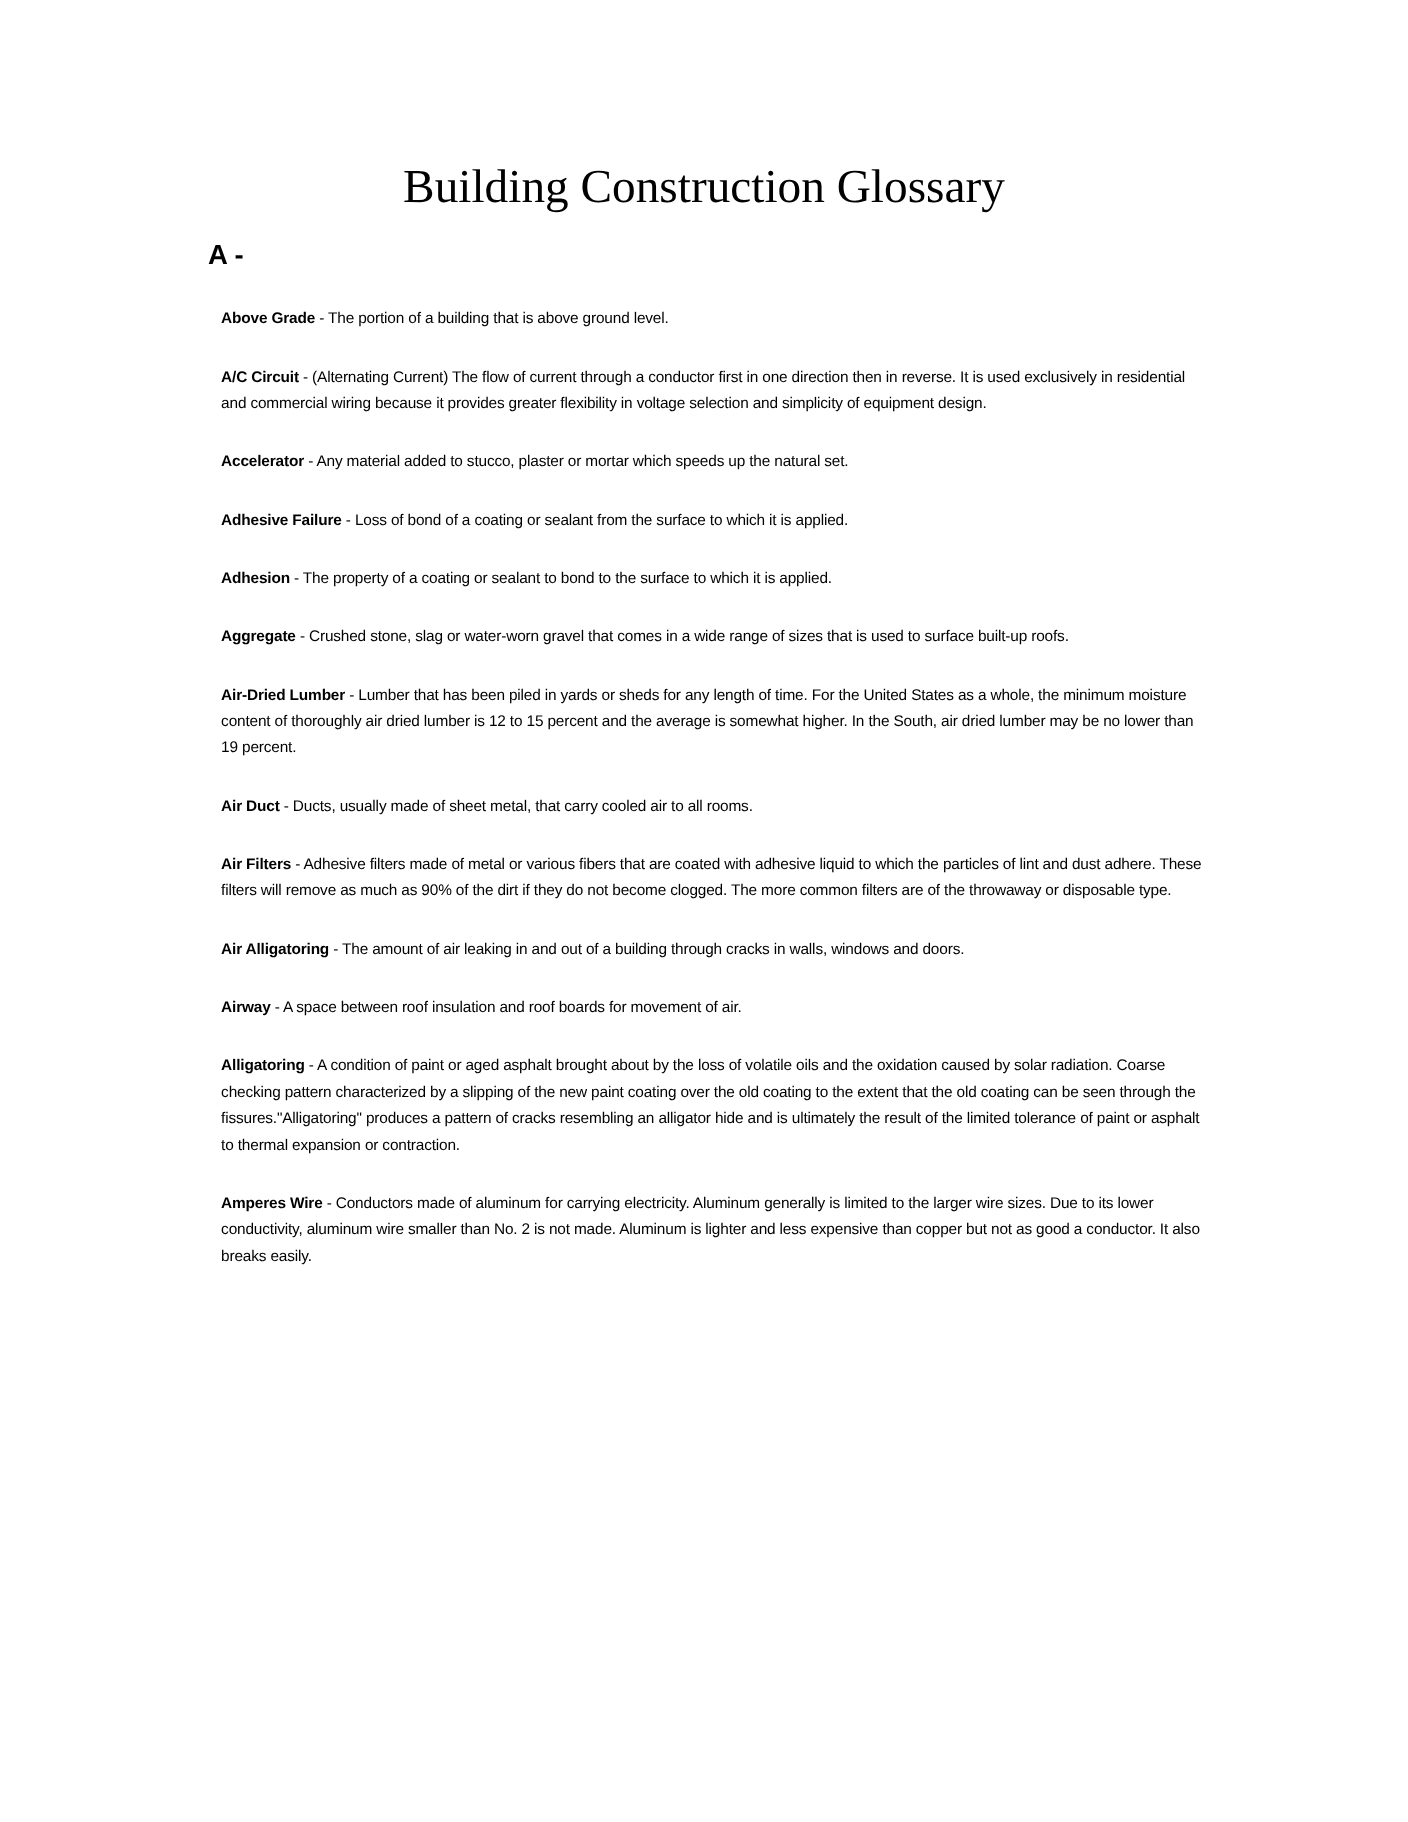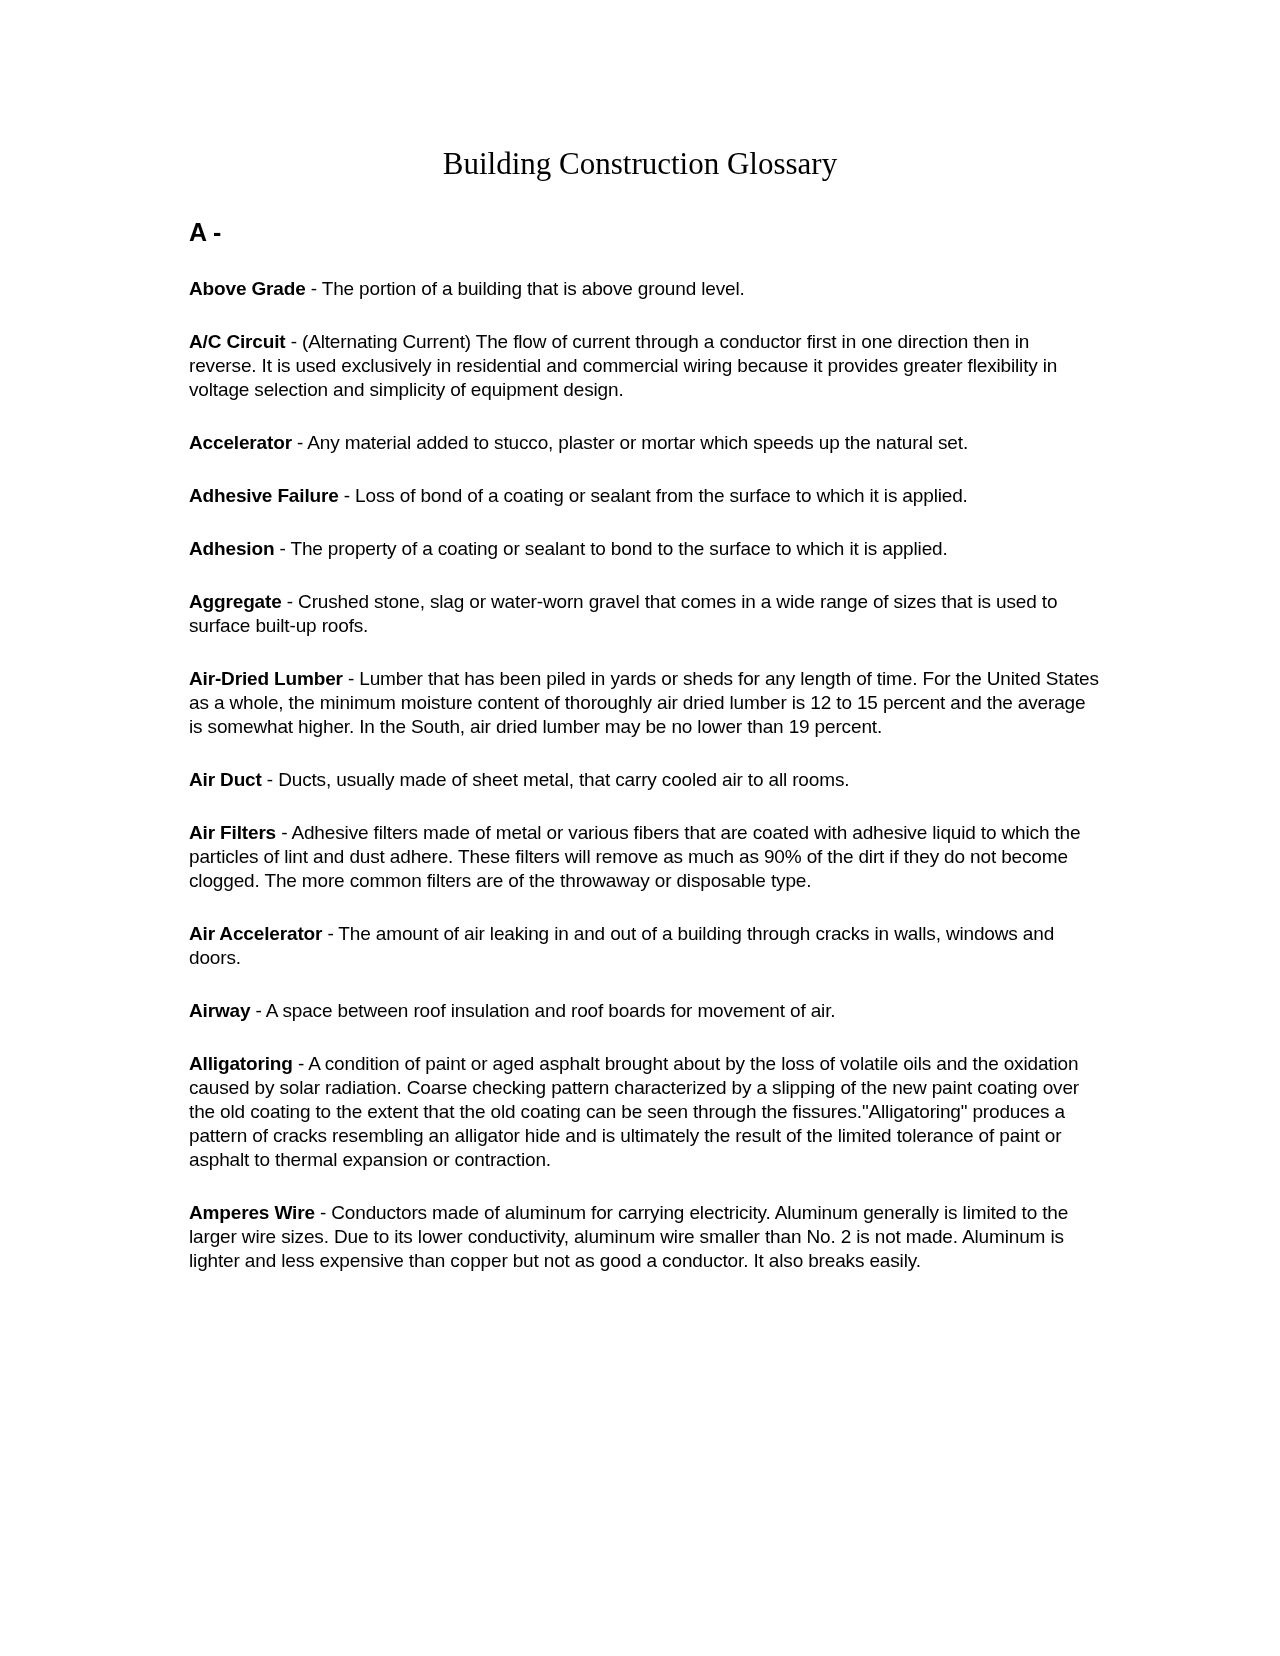--- a/index.html
+++ b/index.html
@@ -1,44 +1,44 @@
 <!DOCTYPE html>
 <html><head>
 <meta charset="utf-8">
 <style>
   html, body { margin: 0; padding: 0; background: #ffffff; }
   body { width: 1280px; height: 1656px; position: relative; overflow: hidden; color: #000; }
   .page-title {
     position: absolute; top: 146px; left: 0; width: 1280px; text-align: center;
-    font-family: "Liberation Serif", serif; font-size: 31px; font-weight: normal; margin: 0;
+    font-family: "Liberation Serif", serif; font-size: 43px; font-weight: normal; margin: 0;
   }
   .section-head {
     position: absolute; top: 218px; left: 189px;
     font-family: "Liberation Sans", sans-serif; font-size: 25px; font-weight: bold; margin: 0;
   }
   .entries { position: absolute; top: 277px; left: 189px; width: 910px; }
   .entry {
-    font-family: "Liberation Sans", sans-serif; font-size: 19px; line-height: 24px;
-    margin: 0 0 29px 0; letter-spacing: -0.15px;
+    font-family: "Liberation Sans", sans-serif; font-size: 14px; line-height: 24px;
+    margin: 0 0 29px 12px; letter-spacing: -0.15px;
   }
   .entry .term { font-weight: bold; }
 </style>
 </head>
 <body>
 
 <h1 class="page-title">Building Construction Glossary</h1>
 <h2 class="section-head">A -</h2>
 
 <div class="entries">
   <p class="entry"><span class="term">Above Grade</span><span> - The portion of a building that is above ground level.</span></p>
   <p class="entry"><span class="term">A/C Circuit</span><span> - (Alternating Current) The flow of current through a conductor first in one direction then in reverse. It is used exclusively in residential and commercial wiring because it provides greater flexibility in voltage selection and simplicity of equipment design.</span></p>
   <p class="entry"><span class="term">Accelerator</span><span> - Any material added to stucco, plaster or mortar which speeds up the natural set.</span></p>
   <p class="entry"><span class="term">Adhesive Failure</span><span> - Loss of bond of a coating or sealant from the surface to which it is applied.</span></p>
   <p class="entry"><span class="term">Adhesion</span><span> - The property of a coating or sealant to bond to the surface to which it is applied.</span></p>
   <p class="entry"><span class="term">Aggregate</span><span> - Crushed stone, slag or water-worn gravel that comes in a wide range of sizes that is used to surface built-up roofs.</span></p>
   <p class="entry"><span class="term">Air-Dried Lumber</span><span> - Lumber that has been piled in yards or sheds for any length of time. For the United States as a whole, the minimum moisture content of thoroughly air dried lumber is 12 to 15 percent and the average is somewhat higher. In the South, air dried lumber may be no lower than 19 percent.</span></p>
   <p class="entry"><span class="term">Air Duct</span><span> - Ducts, usually made of sheet metal, that carry cooled air to all rooms.</span></p>
   <p class="entry"><span class="term">Air Filters</span><span> - Adhesive filters made of metal or various fibers that are coated with adhesive liquid to which the particles of lint and dust adhere. These filters will remove as much as 90% of the dirt if they do not become clogged. The more common filters are of the throwaway or disposable type.</span></p>
-  <p class="entry"><span class="term">Air Accelerator</span><span> - The amount of air leaking in and out of a building through cracks in walls, windows and doors.</span></p>
+  <p class="entry"><span class="term">Air Alligatoring</span><span> - The amount of air leaking in and out of a building through cracks in walls, windows and doors.</span></p>
   <p class="entry"><span class="term">Airway</span><span> - A space between roof insulation and roof boards for movement of air.</span></p>
   <p class="entry"><span class="term">Alligatoring</span><span> - A condition of paint or aged asphalt brought about by the loss of volatile oils and the oxidation caused by solar radiation. Coarse checking pattern characterized by a slipping of the new paint coating over the old coating to the extent that the old coating can be seen through the fissures."Alligatoring" produces a pattern of cracks resembling an alligator hide and is ultimately the result of the limited tolerance of paint or asphalt to thermal expansion or contraction.</span></p>
   <p class="entry"><span class="term">Amperes Wire</span><span> - Conductors made of aluminum for carrying electricity. Aluminum generally is limited to the larger wire sizes. Due to its lower conductivity, aluminum wire smaller than No. 2 is not made. Aluminum is lighter and less expensive than copper but not as good a conductor. It also breaks easily.</span></p>
 </div>
 
 </body></html>

